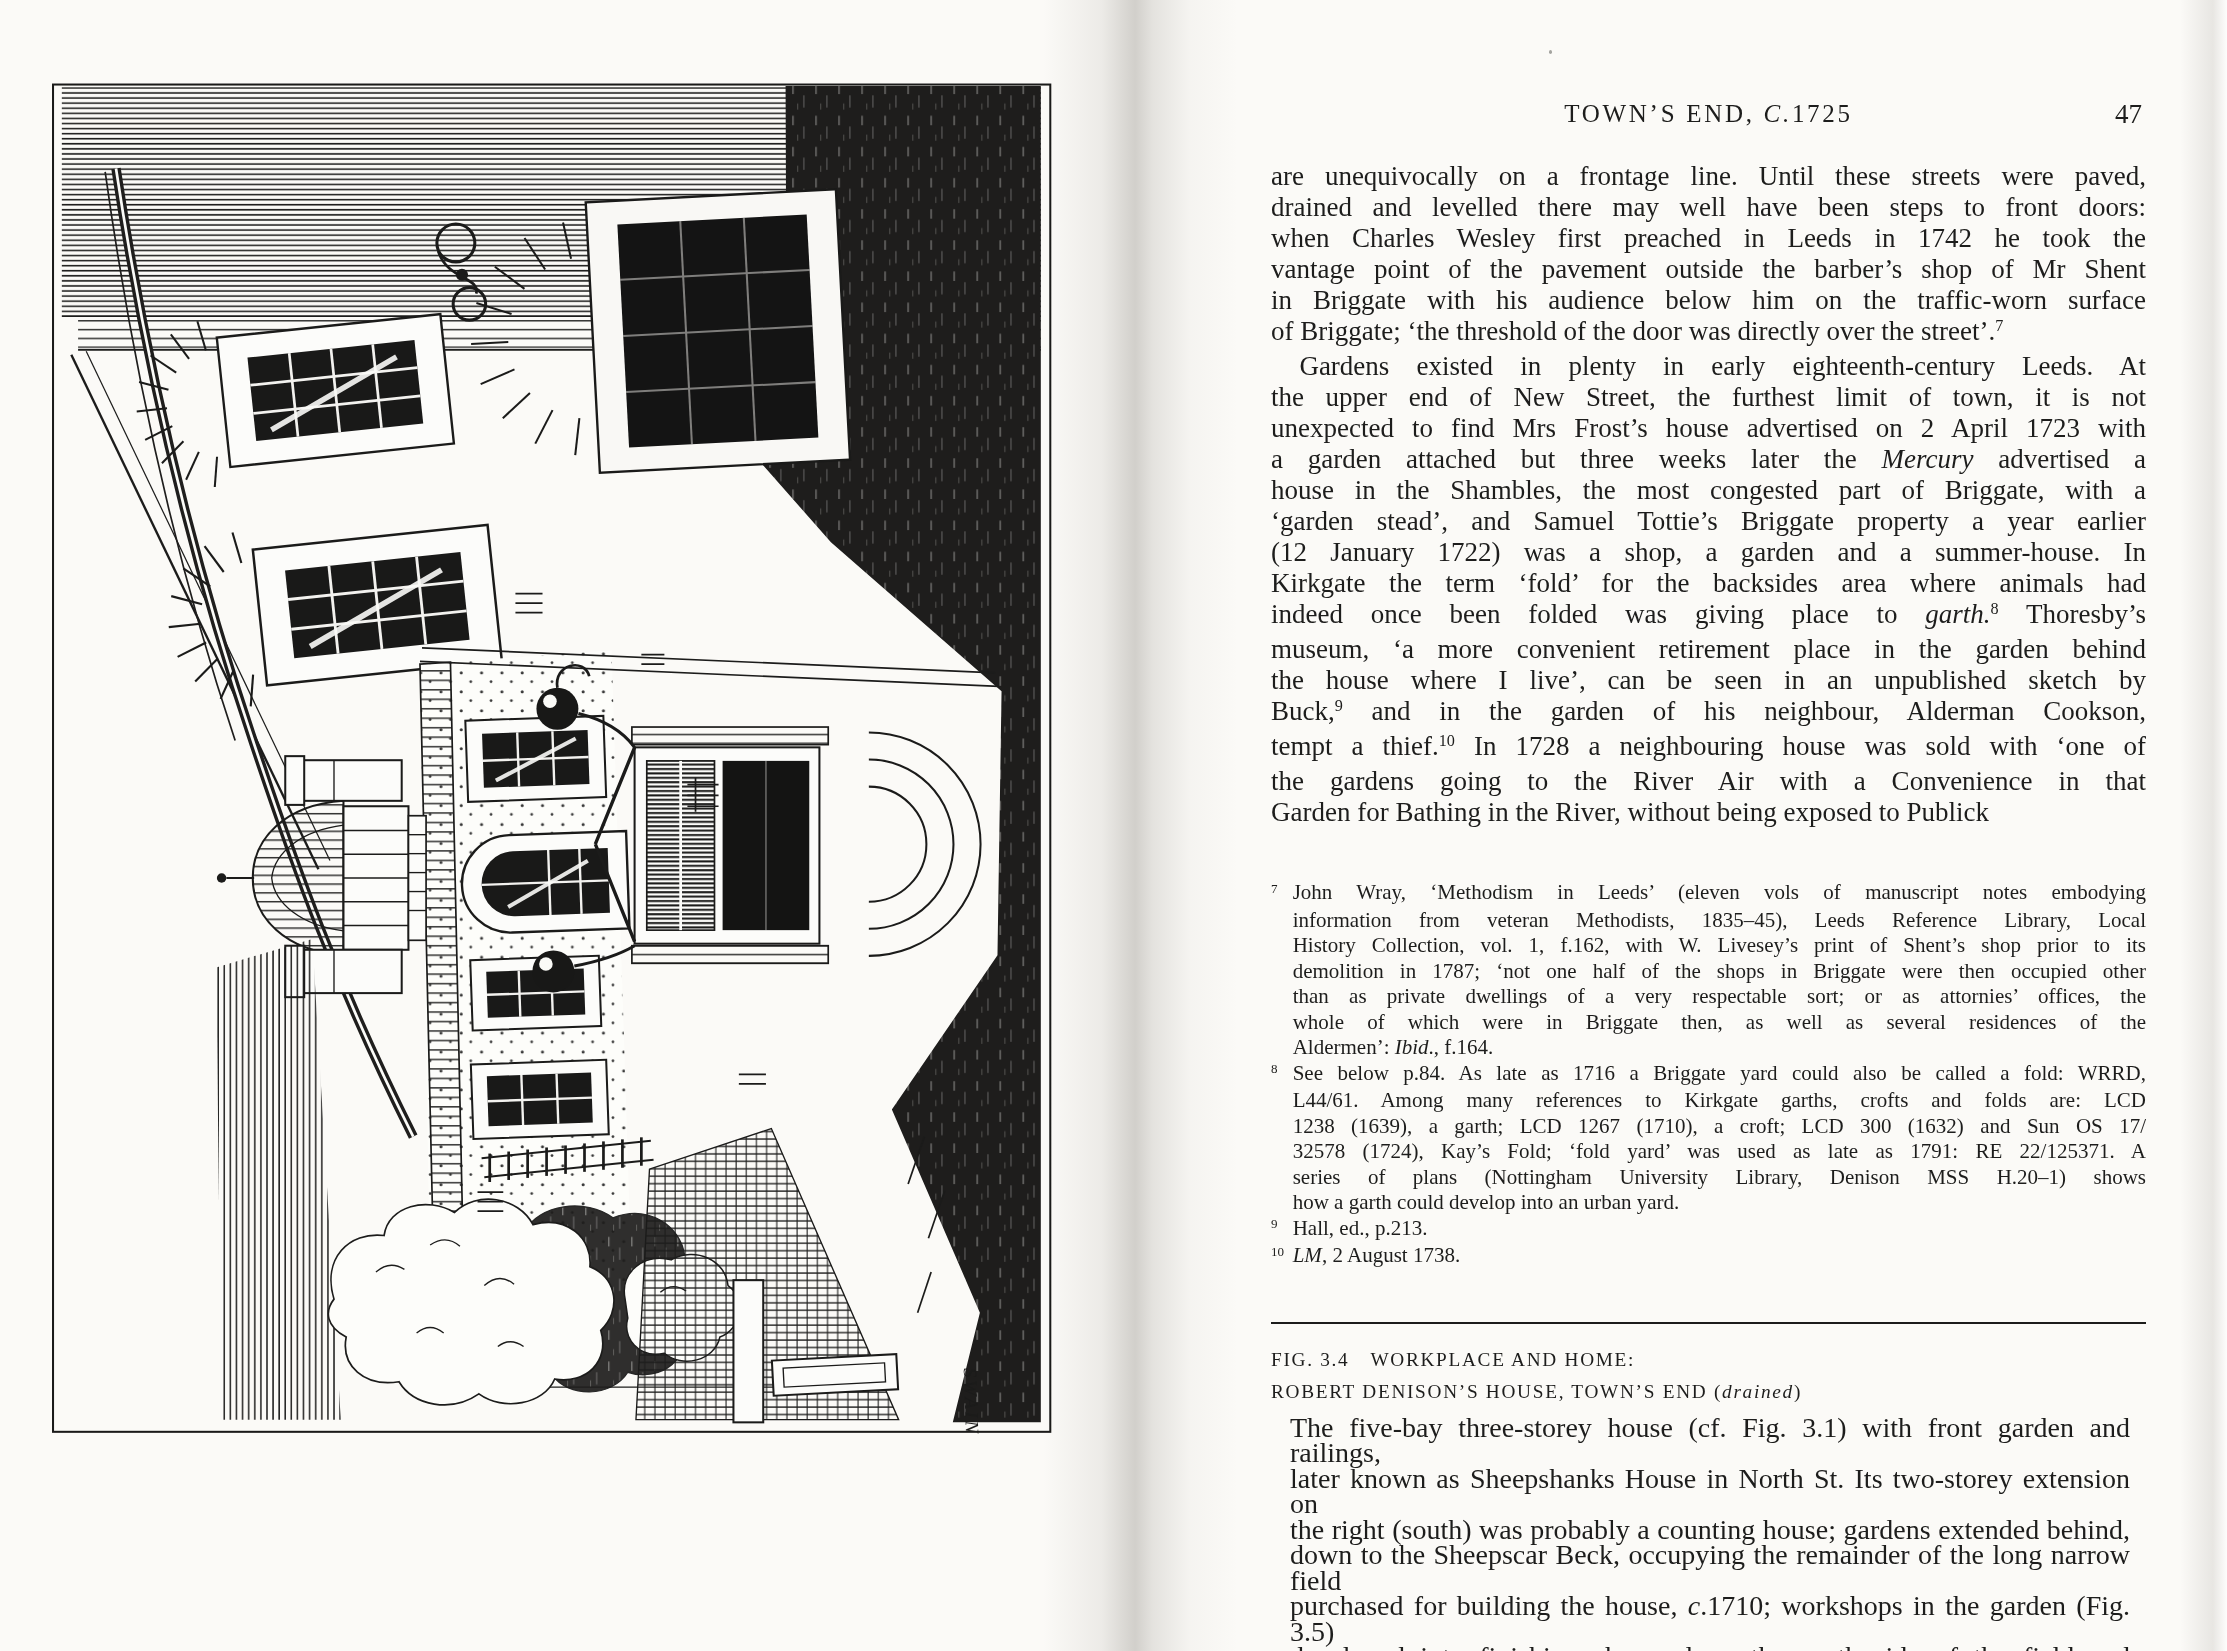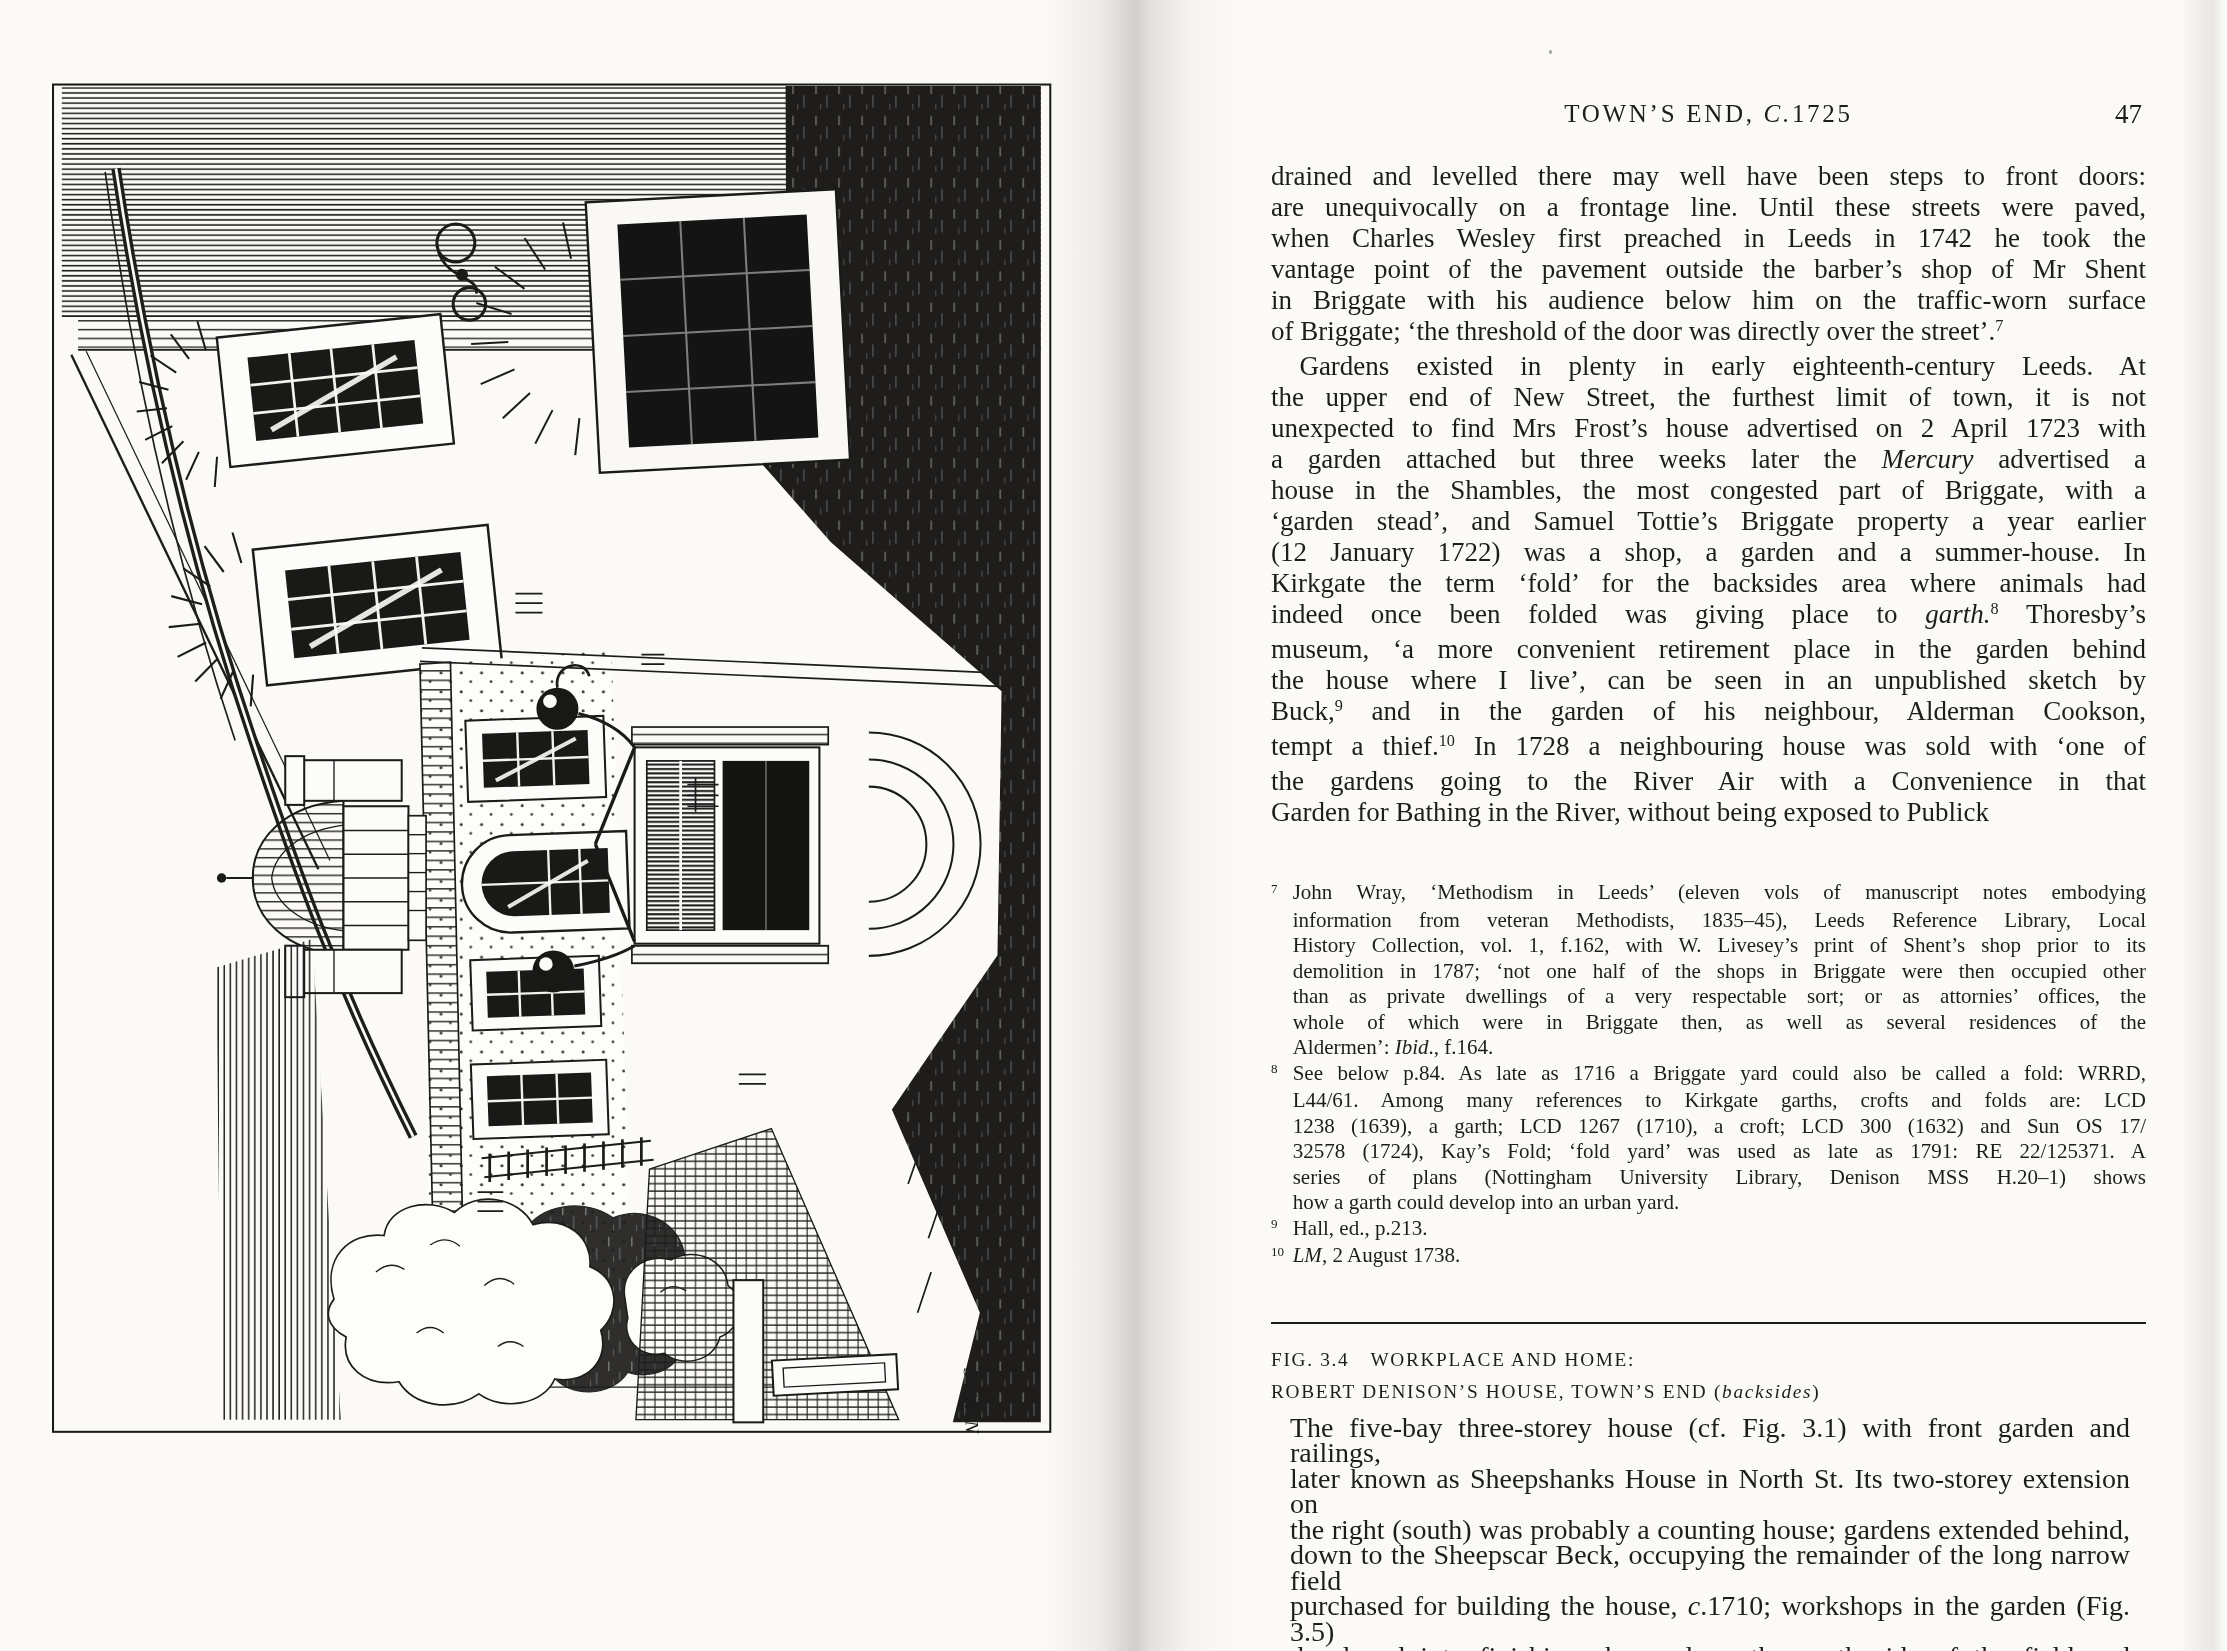--- a/index.html
+++ b/index.html
@@ -334,22 +334,22 @@
 
   <div class="page page-right">
     <div class="column">
 
       <header class="running-head">
         <div class="rh-title" id="rhTitle"><span>TOWN’S END, </span><span class="it">C.</span><span>1725</span></div>
         <div class="rh-page">47</div>
       </header>
 
       <section class="body-text" id="bodyText">
+          <div class="bline"><span>are unequivocally on a frontage line. Until these streets were paved,</span></div>
           <div class="bline"><span>drained and levelled there may well have been steps to front doors:</span></div>
-          <div class="bline"><span>are unequivocally on a frontage line. Until these streets were paved,</span></div>
           <div class="bline"><span>when Charles Wesley first preached in Leeds in 1742 he took the</span></div>
           <div class="bline"><span>vantage point of the pavement outside the barber’s shop of Mr Shent</span></div>
           <div class="bline"><span>in Briggate with his audience below him on the traffic-worn surface</span></div>
           <div class="bline last"><span>of Briggate; ‘the threshold of the door was directly over the street’.</span><span class="sup">7</span></div>
           <div class="bline pindent"><span>Gardens existed in plenty in early eighteenth-century Leeds. At</span></div>
           <div class="bline"><span>the upper end of New Street, the furthest limit of town, it is not</span></div>
           <div class="bline"><span>unexpected to find Mrs Frost’s house advertised on 2 April 1723 with</span></div>
           <div class="bline"><span>a garden attached but three weeks later the </span><span class="it">Mercury</span><span> advertised a</span></div>
           <div class="bline"><span>house in the Shambles, the most congested part of Briggate, with a</span></div>
           <div class="bline"><span>‘garden stead’, and Samuel Tottie’s Briggate property a year earlier</span></div>
@@ -380,21 +380,21 @@
           <div class="fn-line lastline"><span>how a garth could develop into an urban yard.</span></div>
           <div class="fn-line first lastline"><span class="fn-num">9</span><span>Hall, ed., p.213.</span></div>
           <div class="fn-line first lastline"><span class="fn-num">10</span><span class="it">LM</span><span>, 2 August 1738.</span></div>
         </section>
 
       <hr class="caption-rule">
 
       <section class="fig-caption">
         <div class="fc-head" id="capHead">
             <div class="fc-head-line"><span>FIG. 3.4 WORKPLACE AND HOME:</span></div>
-            <div class="fc-head-line"><span>ROBERT DENISON’S HOUSE, TOWN’S END (</span><span class="it">backsides</span><span>)</span></div>
+            <div class="fc-head-line"><span>ROBERT DENISON’S HOUSE, TOWN’S END (</span><span class="it">drained</span><span>)</span></div>
           </div>
         <div class="fc-body" id="capBody">
             <div class="cb-line"><span>The five-bay three-storey house (cf. Fig. 3.1) with front garden and railings,</span></div>
             <div class="cb-line"><span>later known as Sheepshanks House in North St. Its two-storey extension on</span></div>
             <div class="cb-line"><span>the right (south) was probably a counting house; gardens extended behind,</span></div>
             <div class="cb-line"><span>down to the Sheepscar Beck, occupying the remainder of the long narrow field</span></div>
             <div class="cb-line"><span>purchased for building the house, </span><span class="it">c</span><span>.1710; workshops in the garden (Fig. 3.5)</span></div>
             <div class="cb-line"><span>developed into finishing shops along the north side of the field and eventually</span></div>
             <div class="cb-line lastline"><span>into Hope Mill.</span></div>
           </div>

